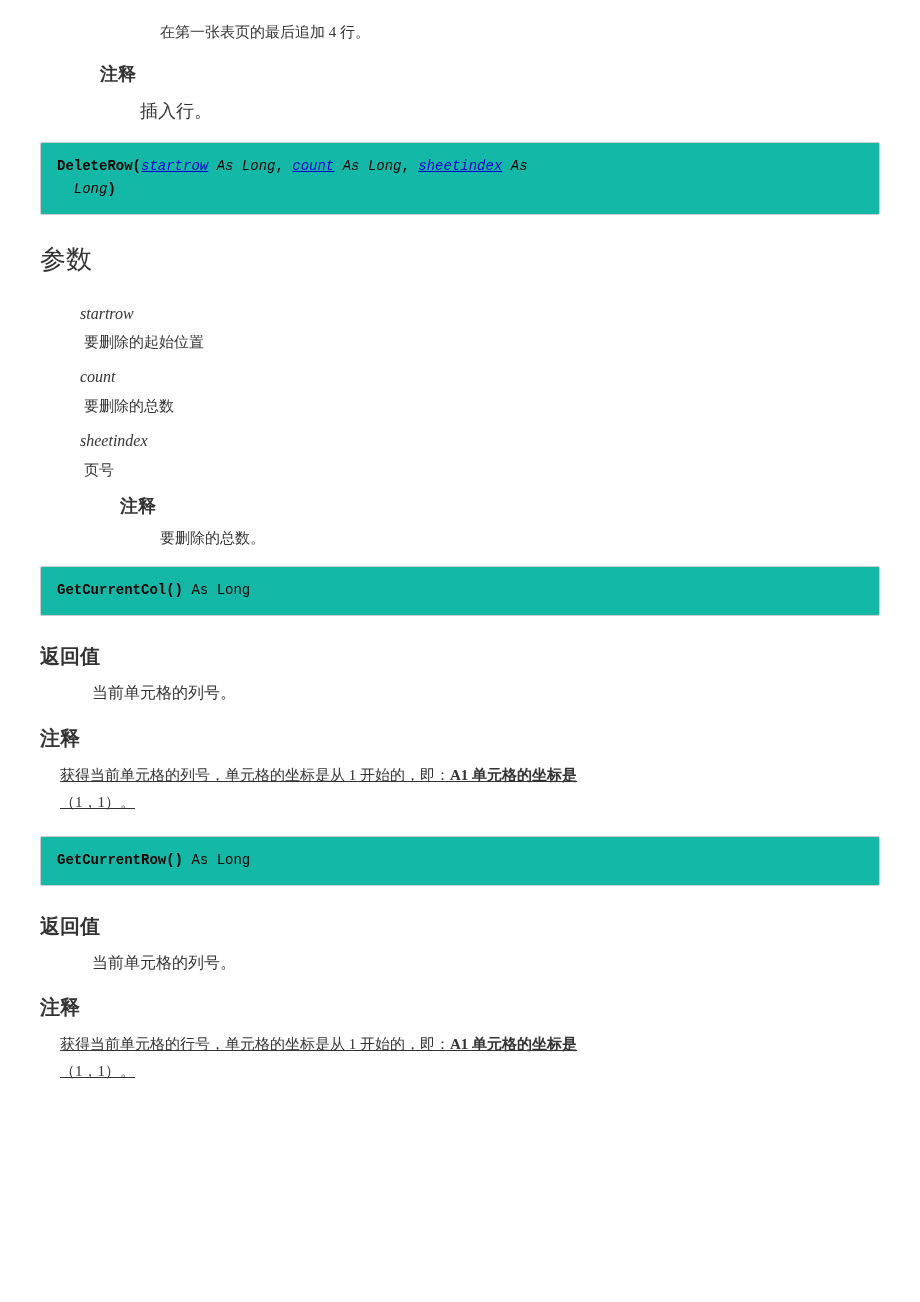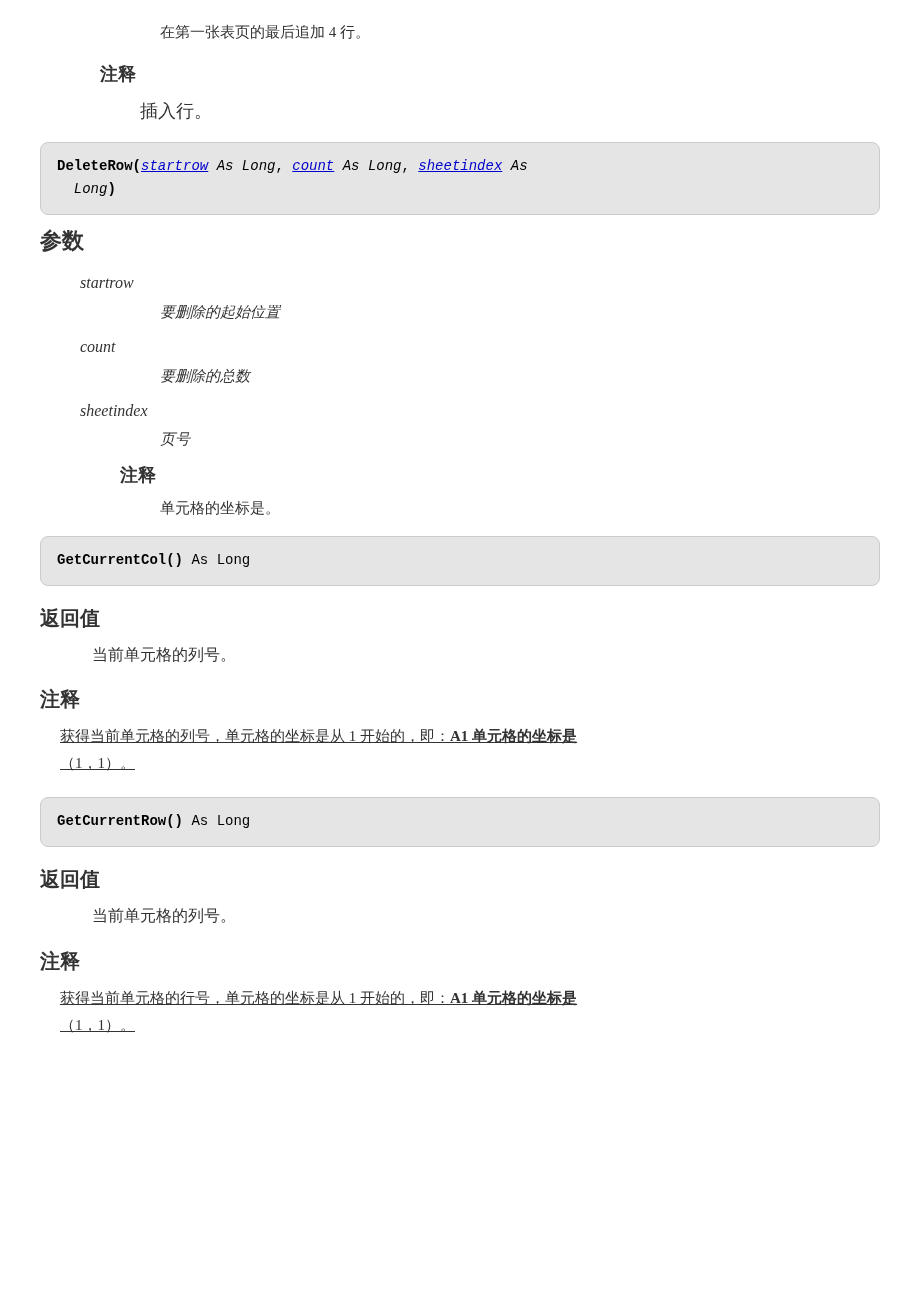--- a/index.html
+++ b/index.html
@@ -31,25 +31,25 @@
       margin-top: 4px;
     }
 
     .note-text {
       margin-left: 100px;
       margin-bottom: 16px;
       font-size: 18px;
     }
 
     .code-block {
-      background: #e5e5e5;
+      background: #14b8a6;
       border: 1px solid #cccccc;
-      border-radius: 8px;
+      border-radius: 2px;
       padding: 12px 16px;
-      margin-bottom: 8px;
+      margin-bottom: 24px;
       font-family: "Courier New", Courier, monospace;
       font-size: 14px;
       line-height: 1.7;
       color: #000000;
     }
 
     .code-block .kw {
       font-weight: bold;
     }
 
@@ -57,39 +57,38 @@
       color: #0000cc;
       text-decoration: underline;
       cursor: pointer;
     }
 
     .code-block .italic {
       font-style: italic;
     }
 
     .top-section-heading {
-      font-size: 22px;
-      font-weight: bold;
-      margin-bottom: 12px;
+      font-size: 26px;
+      font-weight: normal;
+      margin-bottom: 20px;
       margin-top: 8px;
     }
 
     .param-name {
       font-style: italic;
       font-size: 16px;
       margin-left: 40px;
       margin-bottom: 4px;
       margin-top: 10px;
     }
 
     .param-desc {
-      margin-left: 120px;
+      margin-left: 44px;
       font-size: 15px;
       margin-bottom: 4px;
-      font-style: italic;
     }
 
     .sub-heading {
       font-size: 18px;
       font-weight: bold;
       margin-left: 80px;
       margin-bottom: 6px;
       margin-top: 10px;
     }
 
@@ -149,21 +148,21 @@
 <p class="param-desc">要删除的起始位置</p>
 
 <p class="param-name">count</p>
 <p class="param-desc">要删除的总数</p>
 
 <p class="param-name">sheetindex</p>
 <p class="param-desc">页号</p>
 
 <p class="sub-heading">注释</p>
 
-<p class="sub-note">单元格的坐标是。</p>
+<p class="sub-note">要删除的总数。</p>
 
 <div class="code-block">
   <span class="kw">GetCurrentCol()</span><span> As Long</span>
 </div>
 
 <p class="return-heading">返回值</p>
 
 <p class="return-desc">当前单元格的列号。</p>
 
 <p class="notes-heading">注释</p>

